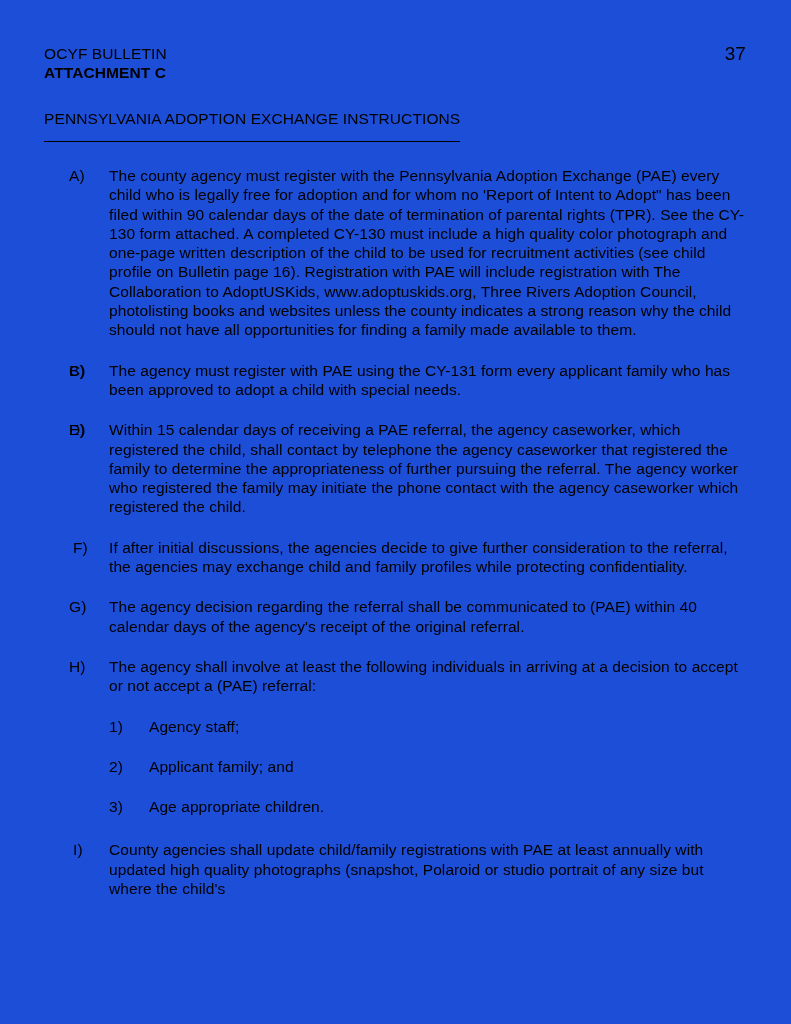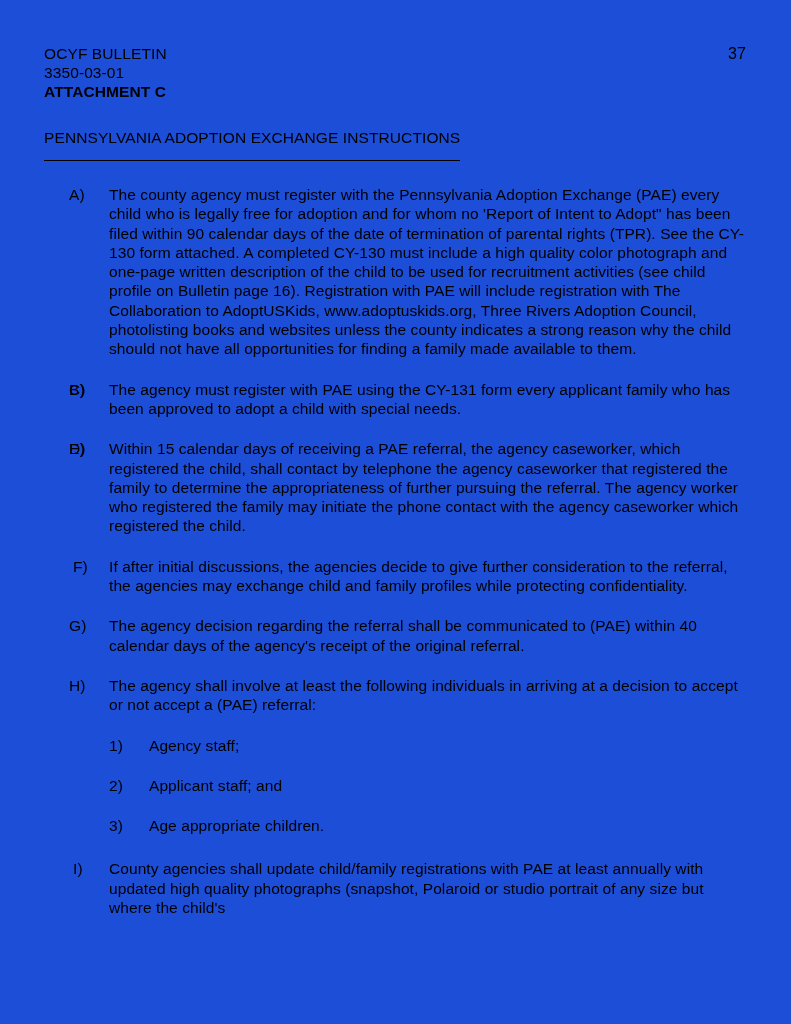--- a/index.html
+++ b/index.html
@@ -35,21 +35,21 @@
     letter-spacing: 0.1px;
   }
   .doc-header .title-line,
   .doc-header .number-line {
     white-space: nowrap;
   }
   .doc-header .page-number {
     position: absolute;
     right: 0;
     top: 0;
-    font-size: 16px;
+    font-size: 19px;
   }
 
   
   .attachment-label {
     font-size: 15.5px;
     line-height: 19px;
     font-weight: bold;
     letter-spacing: 0.1px;
   }
 
@@ -118,21 +118,20 @@
   }
 </style>
 </head>
 <body>
 
 <div class="page">
   <div class="content">
 
     <div class="doc-header">
       <div class="title-line">OCYF BULLETIN</div>
-      <div class="number-line">3350-03-01</div>
       <div class="page-number">37</div>
     </div>
 
     <div class="attachment-label">ATTACHMENT C</div>
 
     <div>
       <div class="section-heading">PENNSYLVANIA ADOPTION EXCHANGE INSTRUCTIONS</div>
     </div>
 
     <ol class="lettered-list">
@@ -176,21 +175,21 @@
       </li>
     </ol>
 
     <ol class="numbered-list">
       <li class="numbered-item">
         <span class="marker">1)</span>
         <span>Agency staff;</span>
       </li>
       <li class="numbered-item">
         <span class="marker">2)</span>
-        <span>Applicant staff; and</span>
+        <span>Applicant family; and</span>
       </li>
       <li class="numbered-item">
         <span class="marker">3)</span>
         <span>Age appropriate children.</span>
       </li>
     </ol>
 
     <ol class="lettered-list">
       <li class="lettered-item">
         <span class="marker narrow">I)</span>

